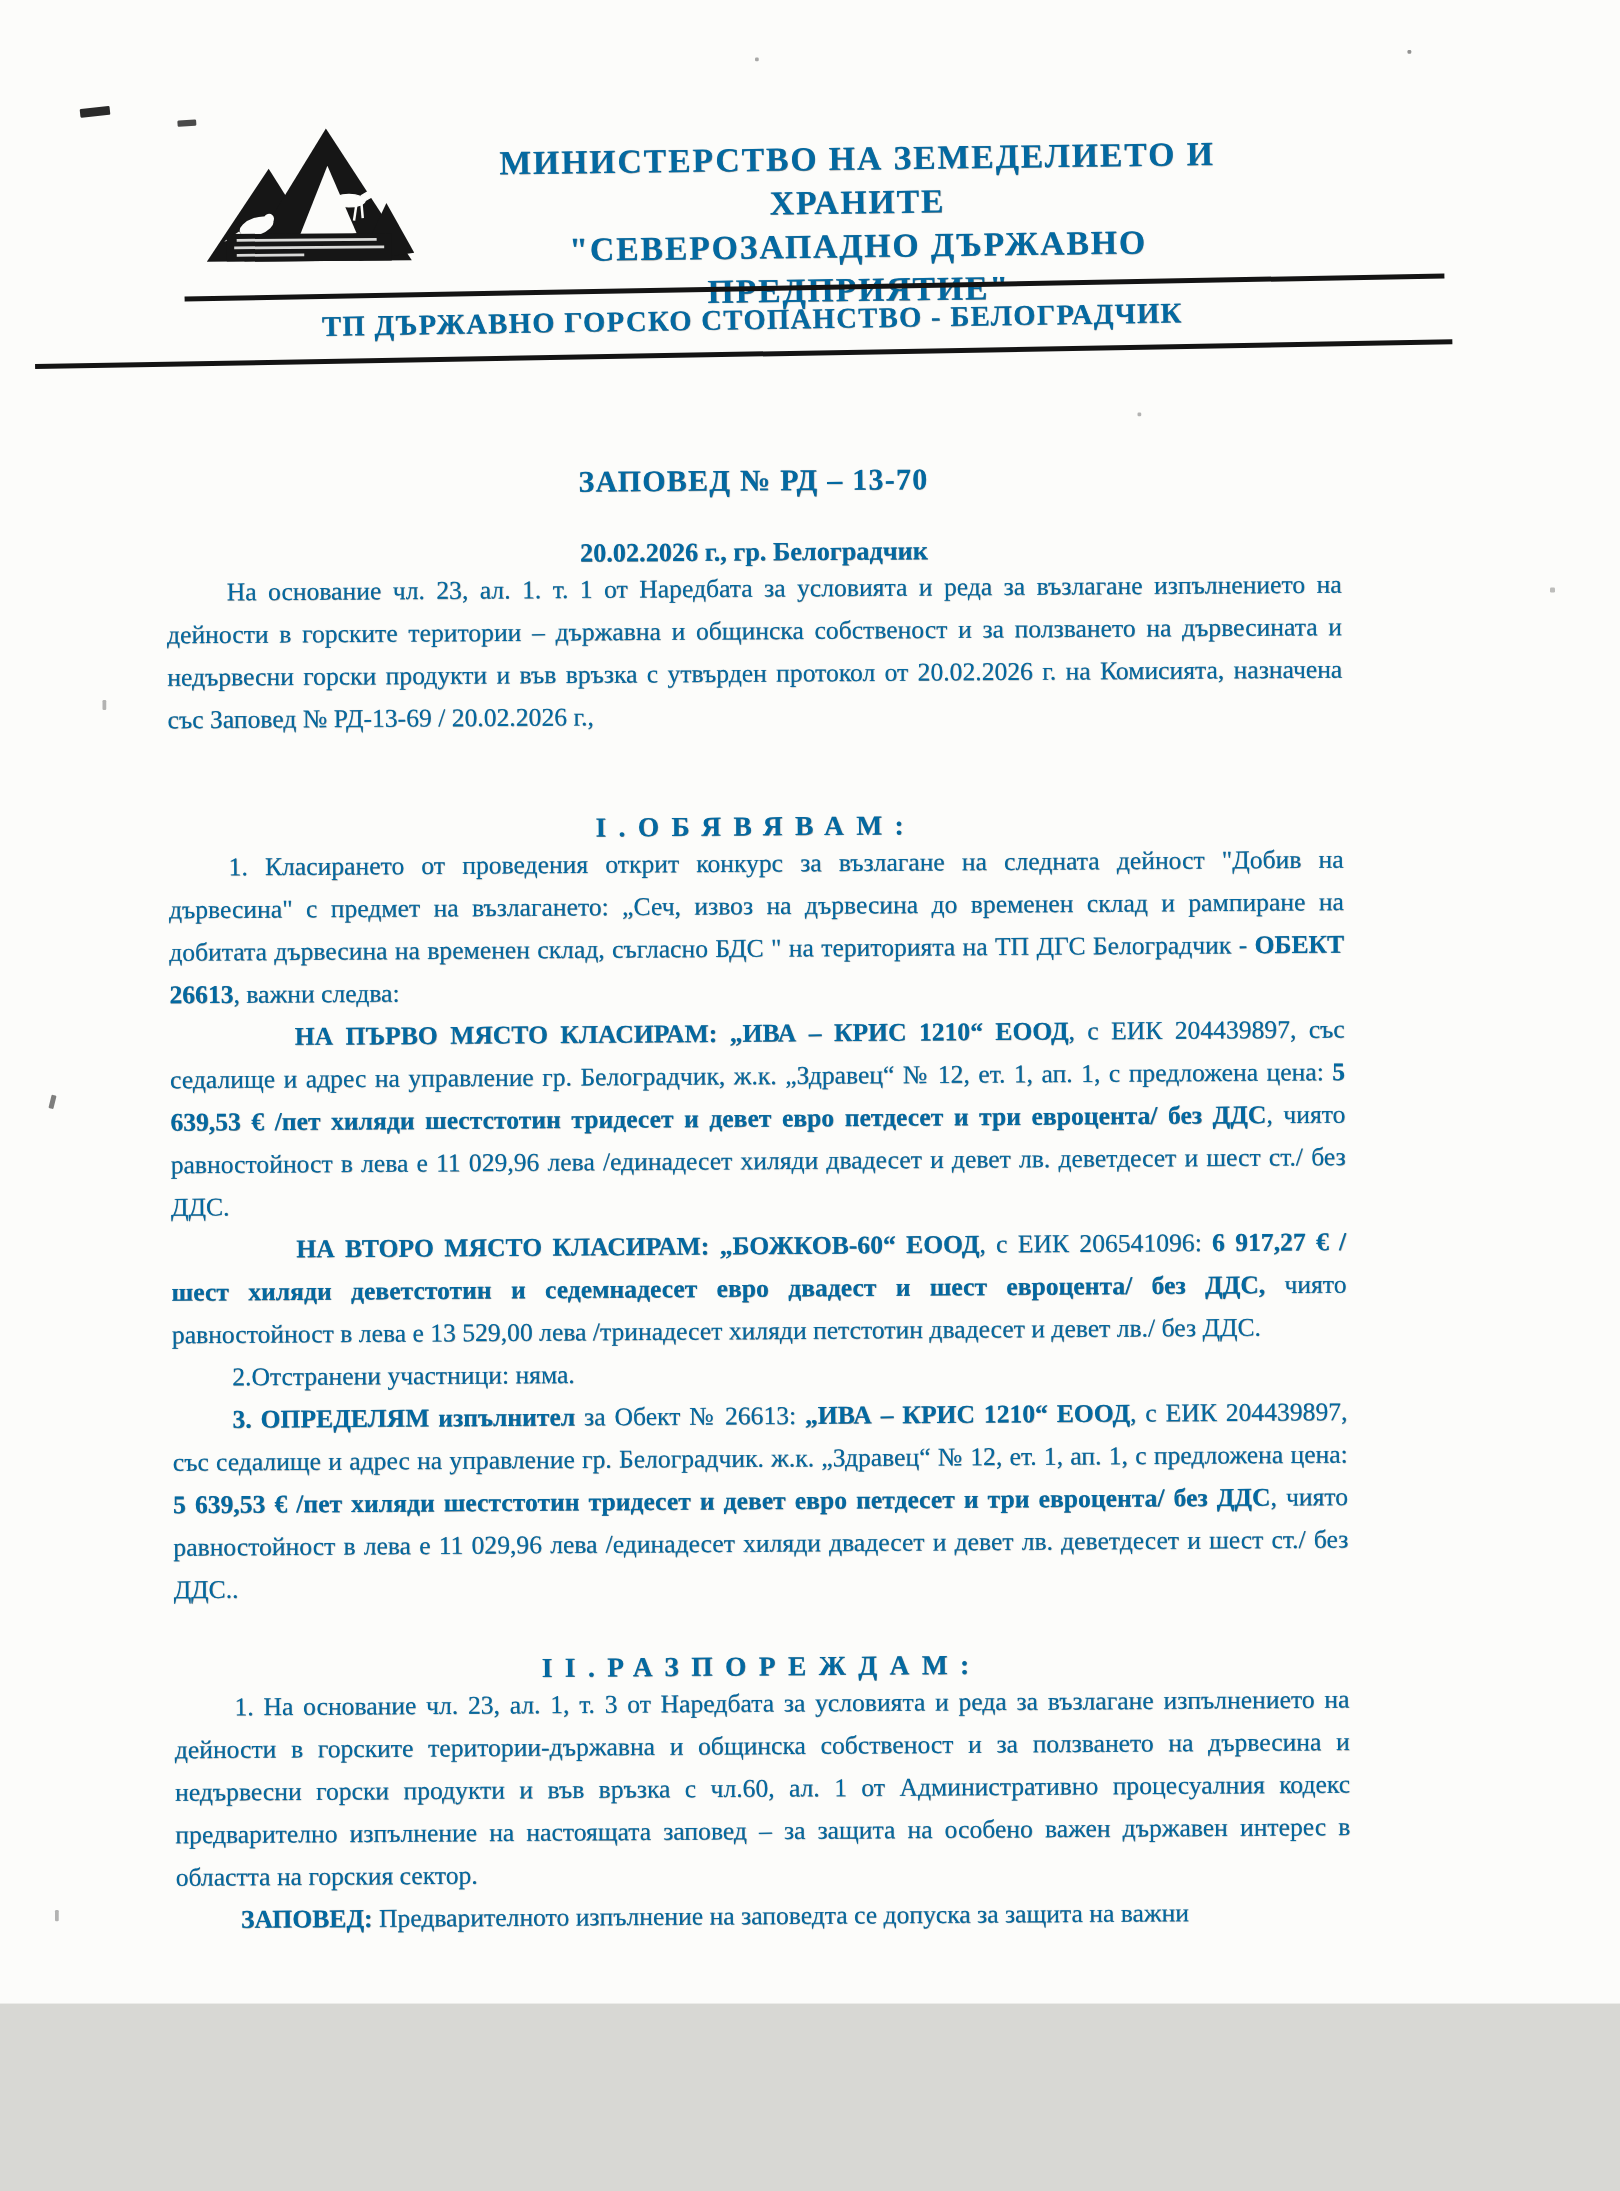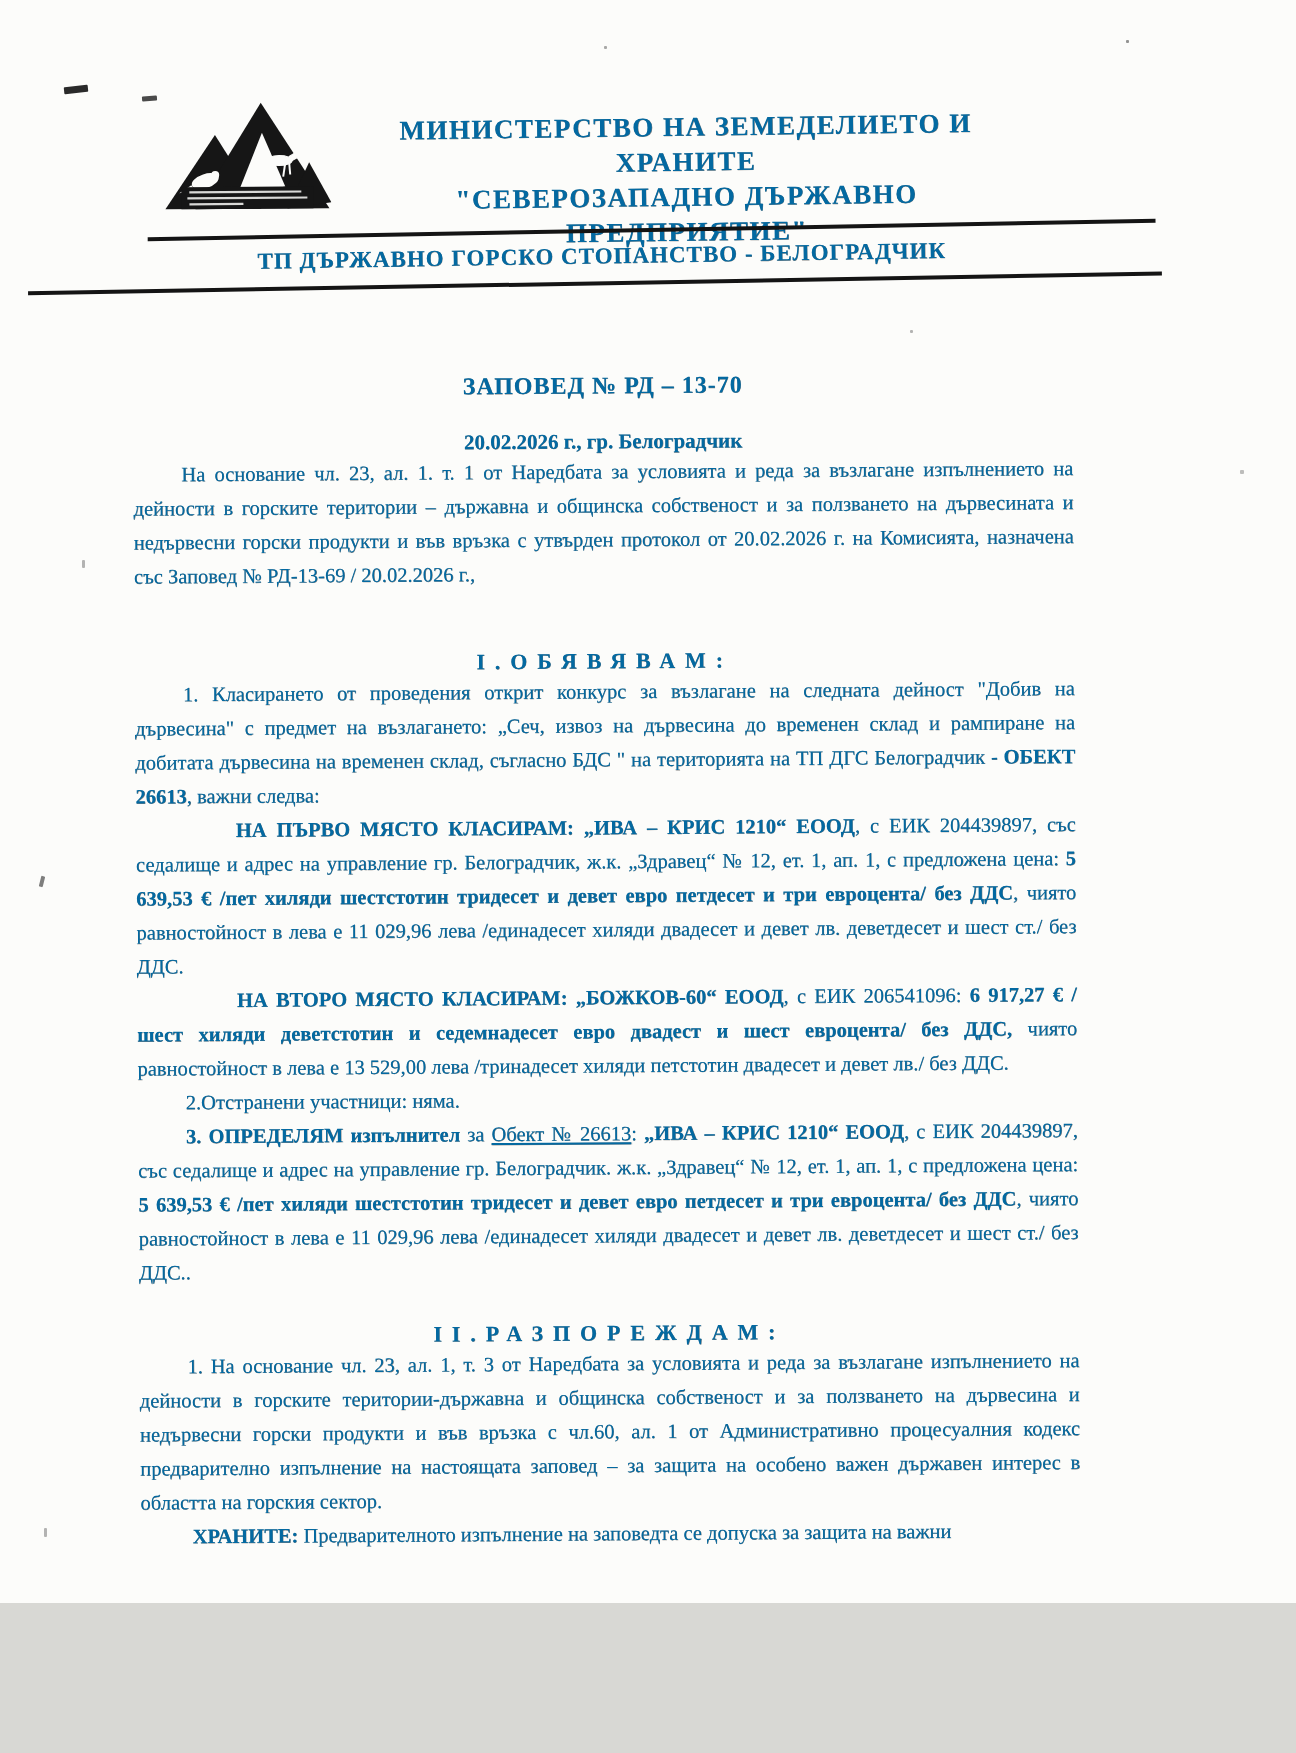--- a/index.html
+++ b/index.html
@@ -45,21 +45,21 @@
   .announce    { margin-top:40px; text-indent:48px; }
   .firstplace  { margin-top:26px; text-indent:100px; }
   .secondplace { margin-top:22px; text-indent:100px; }
   .excluded    { margin-top:38px; text-indent:48px; }
   .point3      { margin-top:18px; text-indent:48px; }
   .h-sec2      { margin-top:34px; }
   .order1      { margin-top:44px; text-indent:48px; }
   .motives     { margin-top:30px; text-indent:52px; }
 
   .b { font-weight:bold; }
-  .u { text-decoration:underline; }
+  .u { }
 
   
   .footer-rule { left:128px; top:1738px; width:1004px; height:3px; transform:rotate(-0.45deg); }
   .footer-ghost {
     position:absolute; left:1000px; top:1745px; width:130px; height:8px;
     background:#9a9a96; opacity:0.45; filter:blur(1.5px); border-radius:2px;
   }
 
   
   .speck { position:absolute; background:#2a2a2a; border-radius:1px; }
@@ -152,21 +152,21 @@
       <p class="secondplace"><span class="b">НА ВТОРО МЯСТО КЛАСИРАМ: „БОЖКОВ-60“ ЕООД</span><span>, с ЕИК 206541096: </span><span class="b">6 917,27 € /шест хиляди деветстотин и седемнадесет евро двадест и шест евроцента/ без ДДС,</span><span> чиято равностойност в лева е 13 529,00 лева /тринадесет хиляди петстотин двадесет и девет лв./ без ДДС.</span></p>
 
       <p class="excluded">2.Отстранени участници: няма.</p>
 
       <p class="point3"><span class="b">3. ОПРЕДЕЛЯМ изпълнител</span><span> за </span><span class="u">Обект № 26613</span><span>: </span><span class="b">„ИВА – КРИС 1210“ ЕООД</span><span>, с ЕИК 204439897, със седалище и адрес на управление гр. Белоградчик. ж.к. „Здравец“ № 12, ет. 1, ап. 1, с предложена цена: </span><span class="b">5 639,53 € /пет хиляди шестстотин тридесет и девет евро петдесет и три евроцента/ без ДДС</span><span>, чиято равностойност в лева е 11 029,96 лева /единадесет хиляди двадесет и девет лв. деветдесет и шест ст./ без ДДС..</span></p>
 
       <div class="h-sec h-sec2">ІІ.РАЗПОРЕЖДАМ:</div>
 
       <p class="order1">1. На основание чл. 23, ал. 1, т. 3 от Наредбата за условията и реда за възлагане изпълнението на дейности в горските територии-държавна и общинска собственост и за ползването на дървесина и недървесни горски продукти и във връзка с чл.60, ал. 1 от Административно процесуалния кодекс предварително изпълнение на настоящата заповед – за защита на особено важен държавен интерес в областта на горския сектор.</p>
 
-      <p class="motives"><span class="b">ХРАНИТЕ:</span><span> Предварителното изпълнение на заповедта се допуска за защита на важни</span></p>
+      <p class="motives"><span class="b">ЗАПОВЕД:</span><span> Предварителното изпълнение на заповедта се допуска за защита на важни</span></p>
 
     </div>
 
     <div class="rule footer-rule"></div>
     <div class="footer-ghost"></div>
 
   </div>
 </div>
 
 </body></html>

